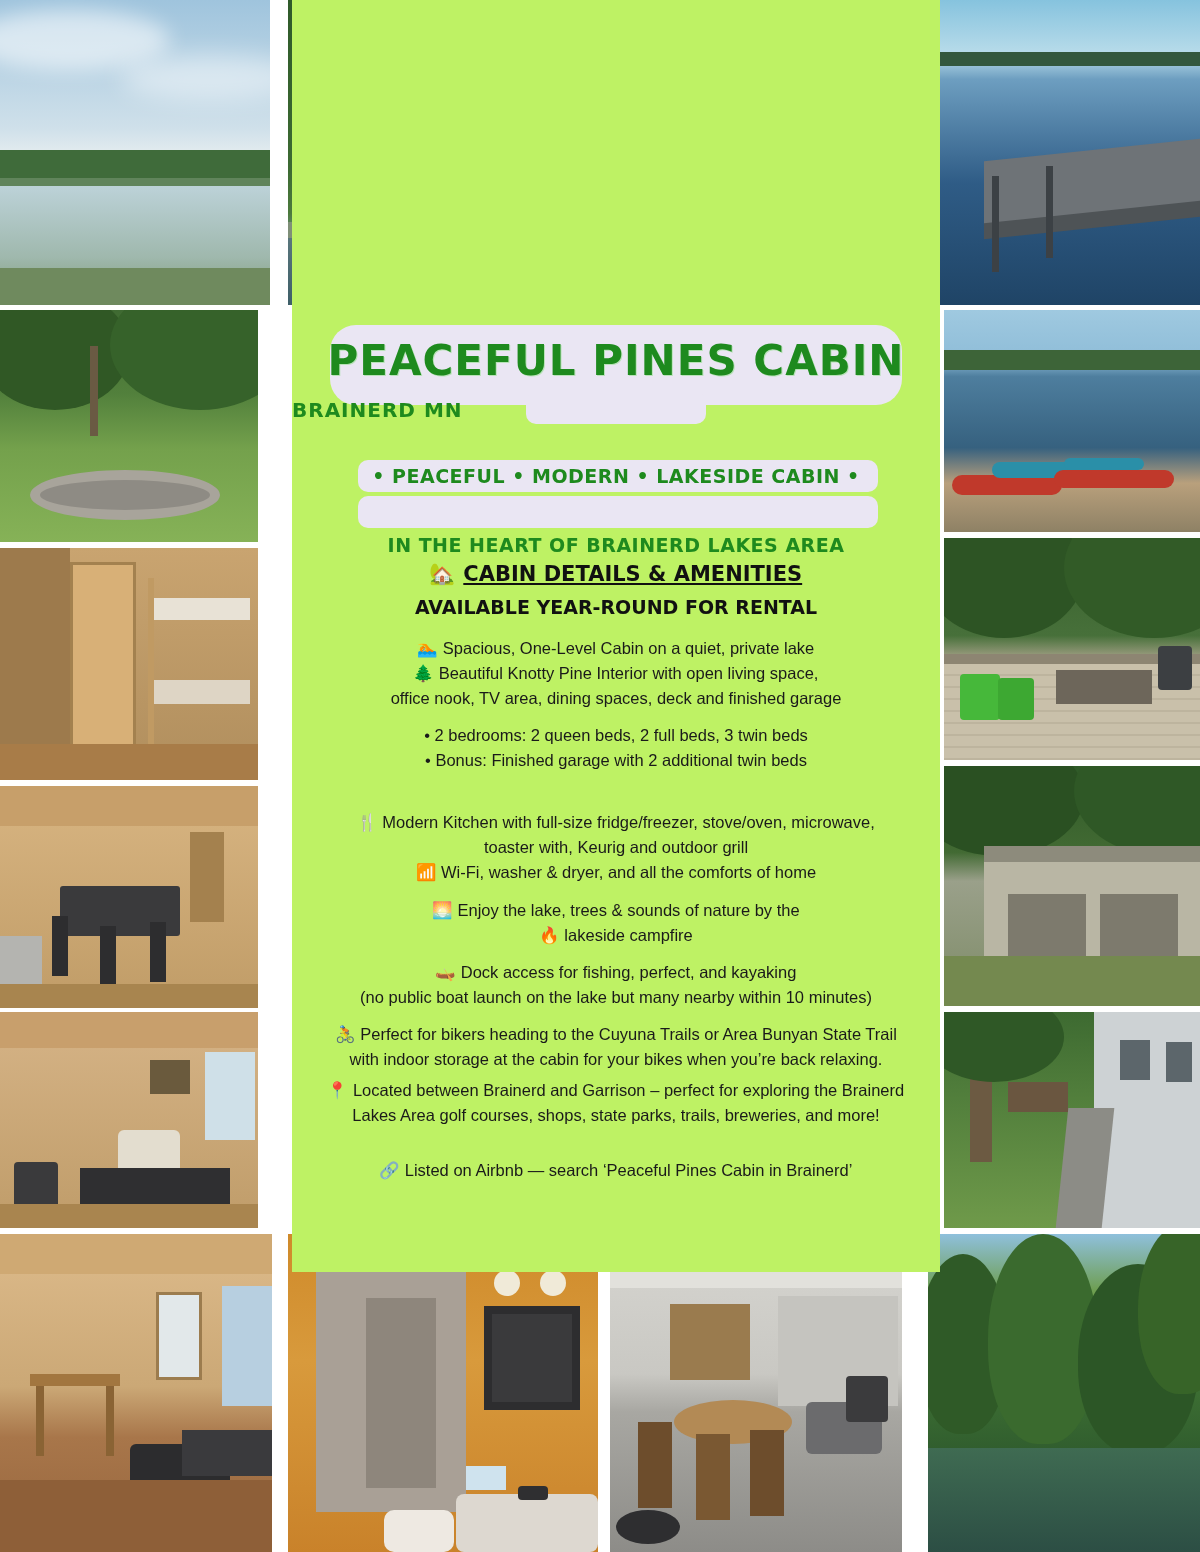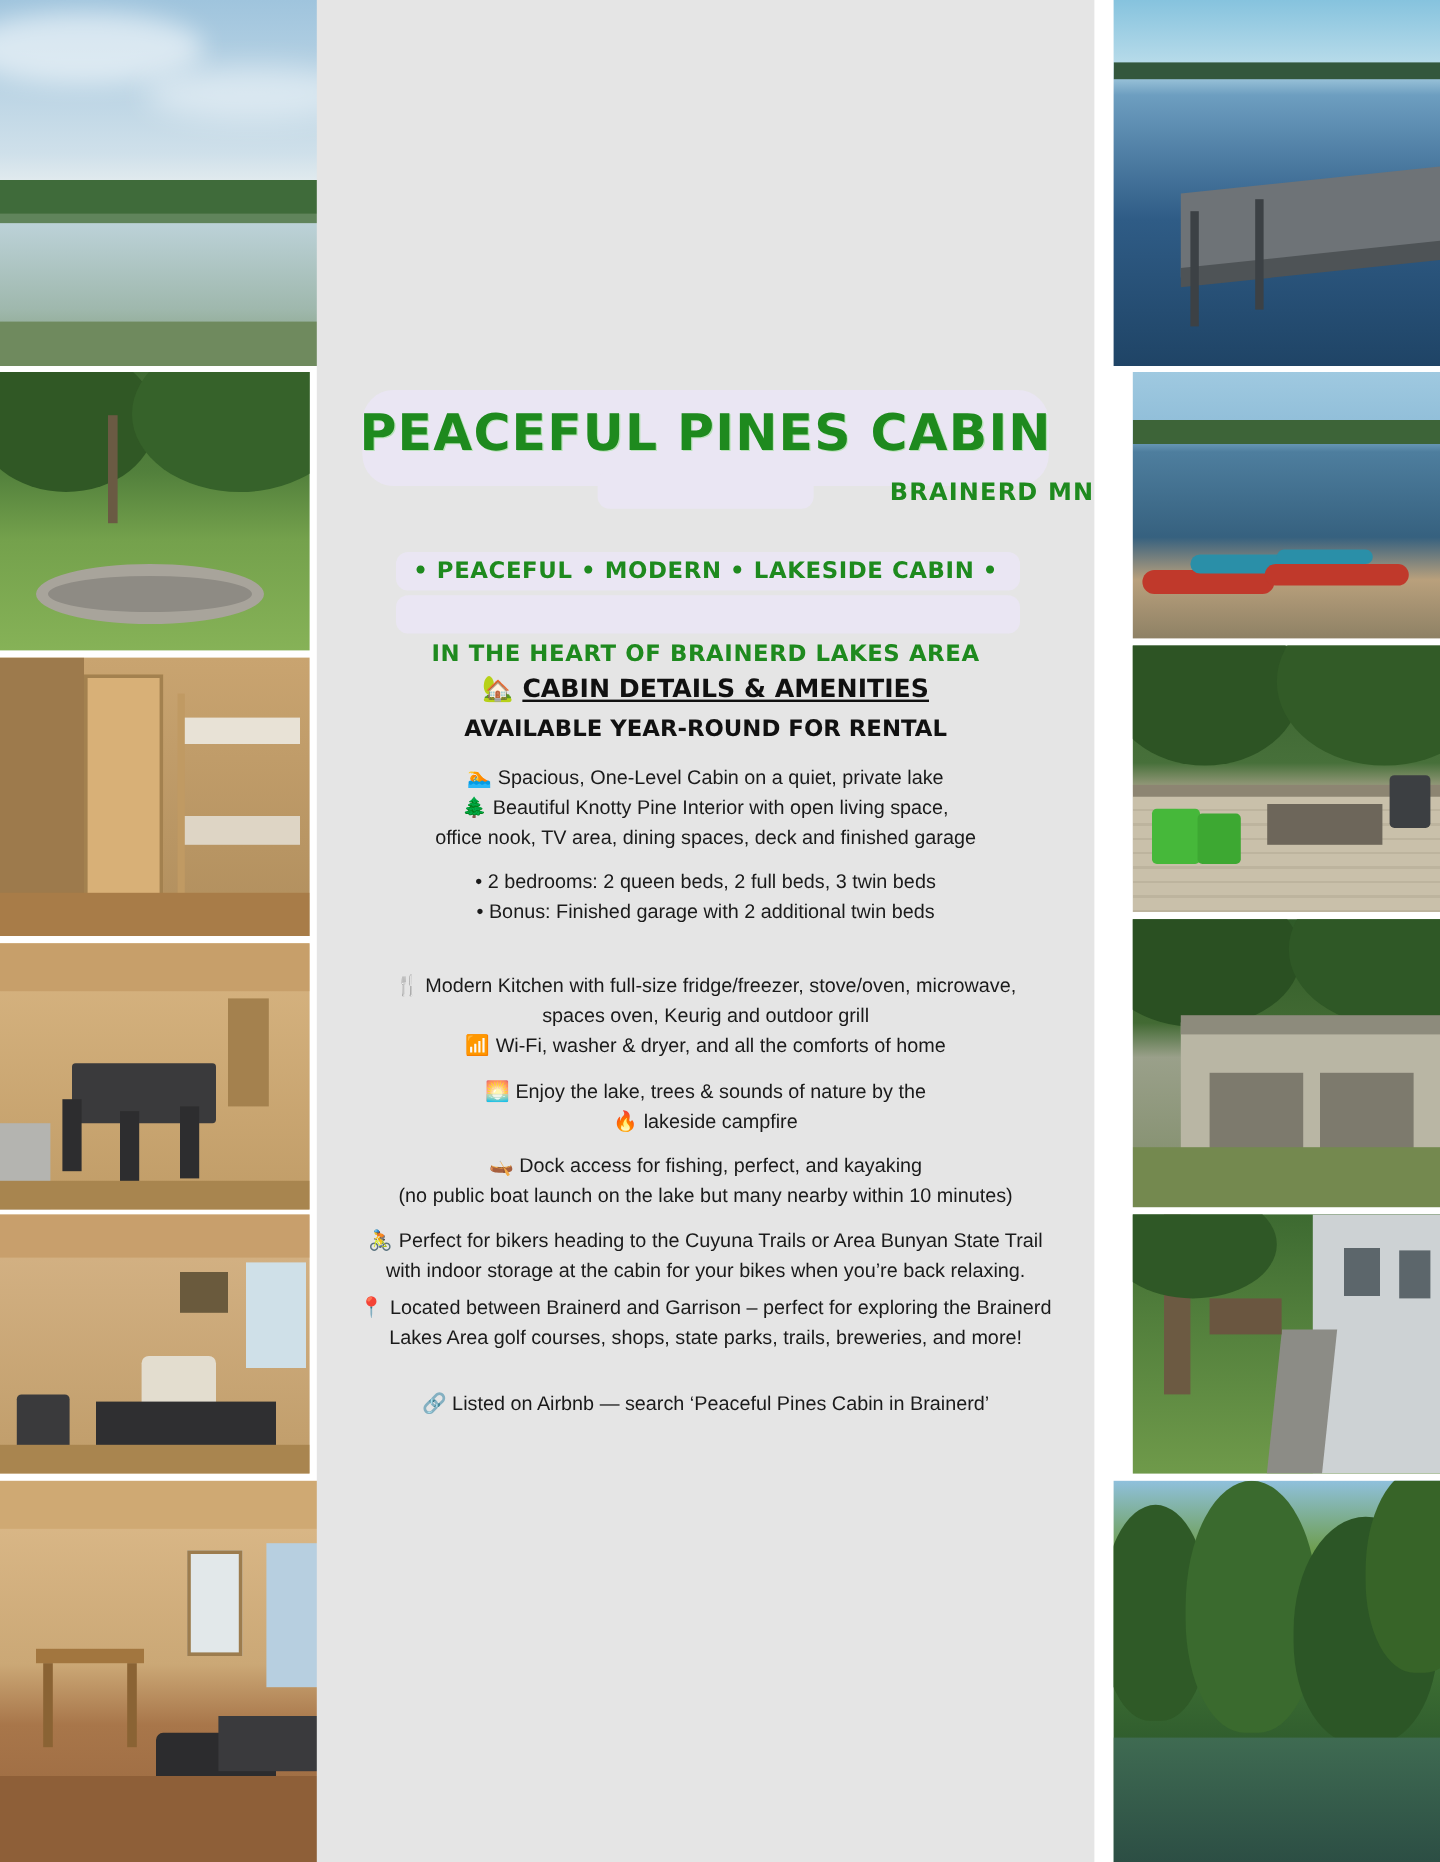--- a/index.html
+++ b/index.html
@@ -21,25 +21,25 @@
     position: absolute;
     overflow: hidden;
     background: #d8d8d8;
   }
   .photo .blob     { position:absolute; border-radius:50%; }
   .photo .band     { position:absolute; left:0; right:0; }
 
   
   .center {
     position: absolute;
-    left: 264px;
+    left: 292px;
     top: 0;
     width: 648px;
-    height: 1552px;
-    background: #e5e5e5;
+    height: 1272px;
+    background: #bef264;
   }
 
   .title-plate {
     position: absolute;
     left: 38px;
     top: 325px;
     width: 572px;
     height: 80px;
     background: #eae6f3;
     border-radius: 26px;
@@ -62,21 +62,21 @@
     font-weight: bold;
     font-size: 42px;
     letter-spacing: 1px;
     color: #1e8a1e;
     text-shadow: 1px 1px 0 #b9e2b9;
   }
   .subtitle-text {
     position: absolute;
     left: 0; top: 398px;
     width: 648px;
-    text-align: right;
+    text-align: left;
     font-family: "DejaVu Sans", sans-serif;
     font-weight: bold;
     font-size: 20px;
     letter-spacing: 1px;
     color: #1e8a1e;
   }
 
   .tag-plate1 {
     position: absolute;
     left: 66px; top: 460px;
@@ -331,21 +331,21 @@
     <div>office nook, TV area, dining spaces, deck and finished garage</div>
   </div>
 
   <div class="body-block" style="top:723px;">
     <div>• 2 bedrooms: 2 queen beds, 2 full beds, 3 twin beds</div>
     <div>• Bonus: Finished garage with 2 additional twin beds</div>
   </div>
 
   <div class="body-block" style="top:810px;">
     <div>🍴 Modern Kitchen with full-size fridge/freezer, stove/oven, microwave,</div>
-    <div>spaces oven, Keurig and outdoor grill</div>
+    <div>toaster with, Keurig and outdoor grill</div>
     <div>📶 Wi-Fi, washer &amp; dryer, and all the comforts of home</div>
   </div>
 
   <div class="body-block" style="top:898px;">
     <div>🌅 Enjoy the lake, trees &amp; sounds of nature by the</div>
     <div>🔥 lakeside campfire</div>
   </div>
 
   <div class="body-block" style="top:960px;">
     <div>🛶 Dock access for fishing, perfect, and kayaking</div>

